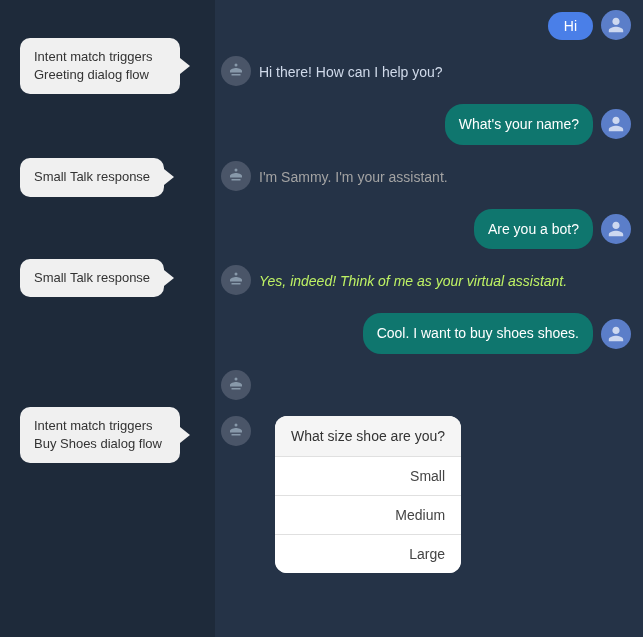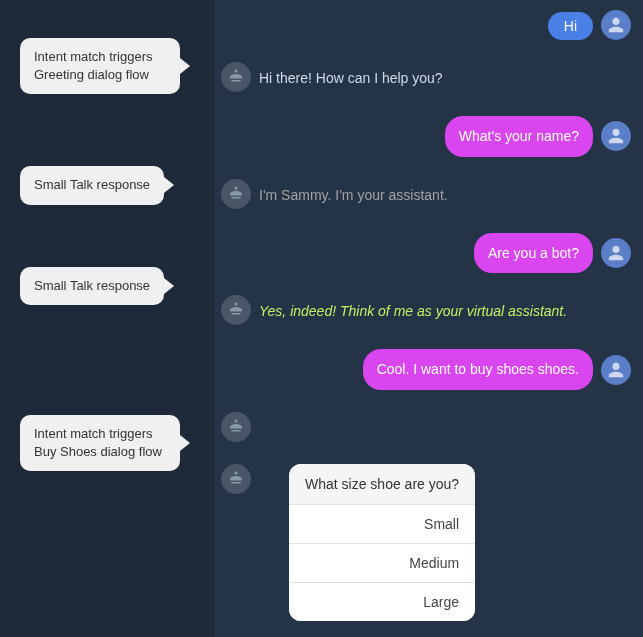--- a/index.html
+++ b/index.html
@@ -92,21 +92,21 @@
       text-align: right;
     }
 
     .bot-message {
       background: transparent;
       color: #e0e8f0;
       padding: 6px 0;
     }
 
     .user-message {
-      background: #d946ef;
+      background: #0f766e;
       color: #fff;
       margin-left: 44px;
     }
 
     
     .hi-btn {
       background: #4a7fe8;
       color: white;
       border-radius: 18px;
       padding: 6px 16px;
@@ -115,21 +115,21 @@
       display: inline-block;
       align-self: flex-end;
     }
 
     
     .options-card {
       background: #f5f5f5;
       border-radius: 12px;
       overflow: hidden;
       max-width: 220px;
-      margin-left: 30px;
+      margin-left: 16px;
     }
 
     .options-title {
       padding: 12px 16px;
       font-size: 14px;
       color: #333;
       border-bottom: 1px solid #e0e0e0;
       background: #f5f5f5;
     }
 
@@ -163,32 +163,32 @@
       display: flex;
       flex-direction: column;
     }
 
     .chat-col {
       flex: 1;
       background: #253347;
       display: flex;
       flex-direction: column;
       padding: 10px 12px 10px 6px;
-      gap: 22px;
+      gap: 16px;
       overflow-y: auto;
     }
   </style>
 </head>
 <body>
 
 <div class="main-container">
 
   <div class="annotations-col">
 
-    <div style="margin-top: 28px; margin-bottom: 16px; display:flex; align-items:flex-start; padding: 0 4px 0 10px;">
+    <div style="margin-top: 28px; margin-bottom: 8px; display:flex; align-items:flex-start; padding: 0 4px 0 10px;">
       <div class="annotation-bubble">
         <span>Intent match triggers Greeting dialog flow</span>
       </div>
     </div>
 
     <div style="height: 56px;"></div>
 
     <div style="display:flex; align-items:center; padding: 0 4px 0 10px; margin-bottom: 0;">
       <div class="annotation-bubble">
         <span>Small Talk response</span>

